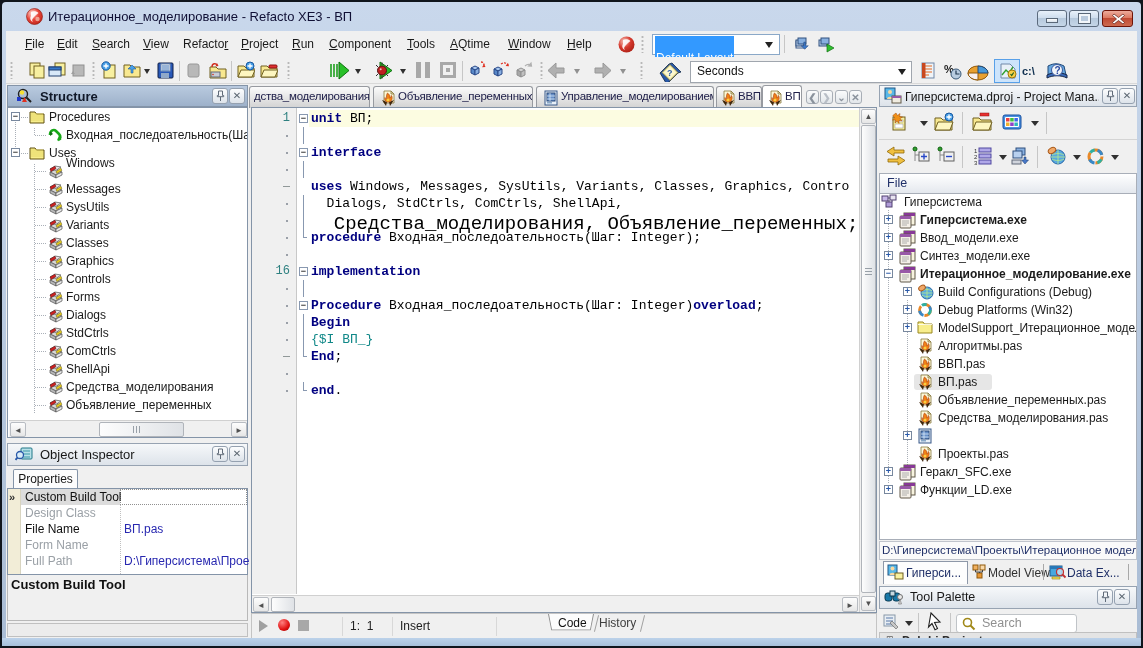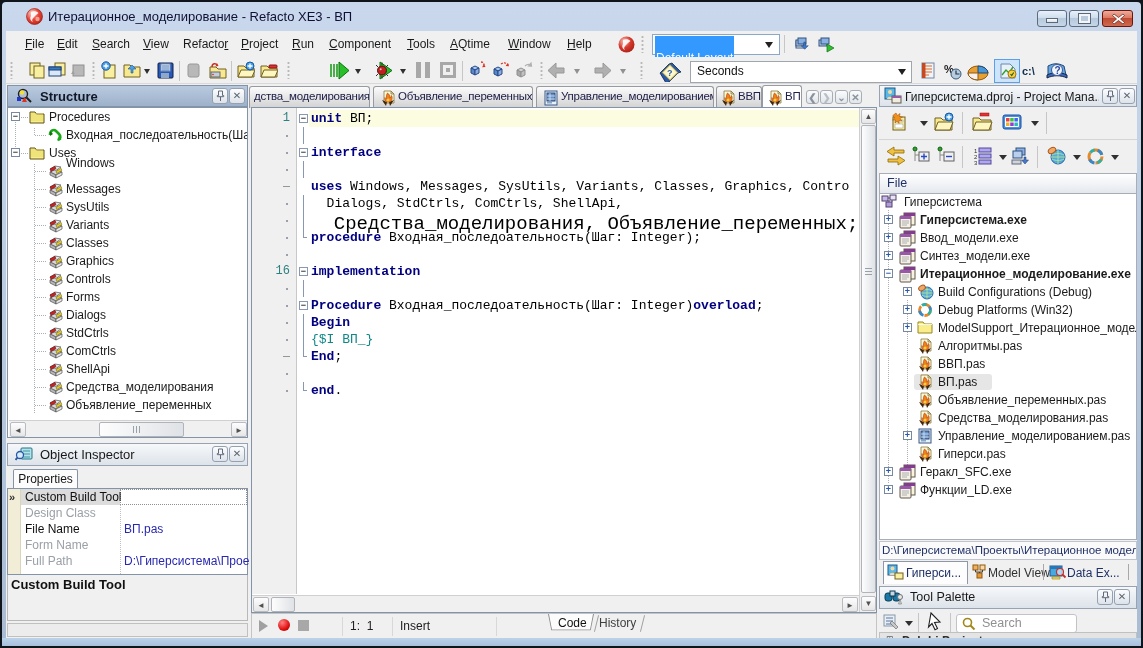--- a/index.html
+++ b/index.html
@@ -793,29 +793,28 @@
         <circle cx="8" cy="10" r="1.5" fill="#f8d040"></circle>
       </svg>
       <div class="trow" style="left:58px;top:215px">Средства_моделирования.pas</div>
       <div class="exp" style="left:23px;top:237px;color:#2858a8">+</div>
       <svg class="ico" style="left:37px;top:234px" width="16" height="16" viewBox="0 0 16 16">
         <rect x="2" y="1" width="12" height="14" fill="#e8f0f8" stroke="#385888"></rect>
         <rect x="4" y="3" width="8" height="8" fill="#6890c8" stroke="#284878"></rect>
         <path d="M4 6 h8 M4 9 h8 M7 3 v8" stroke="#d8e8f8" stroke-width="0.8"></path>
         <rect x="4" y="12" width="5" height="1.5" fill="#88a8c8"></rect>
       </svg>
-      <div class="trow" style="left:58px;top:233px">Управление_моделированием.pas</div>
       <svg class="ico" style="left:37px;top:252px" width="16" height="17" viewBox="0 0 16 17">
         <path d="M4 1 h7 l3 3 v9 h-10 z" fill="#fdf8d8" stroke="#887840" stroke-width="0.8"></path>
         <path d="M11 1 v3 h3 z" fill="#e8e0b0" stroke="#887840" stroke-width="0.8"></path>
         <path d="M2 10 l5 2 -1 4 z M14 10 l-5 2 1 4 z" fill="#40260c"></path>
         <path d="M7.5 3 c2 1.5 3 3 2.5 5 1 -0.5 1.5 -1.5 1.5 -2.5 1.5 2.5 0.5 6 -2.5 6.5 -3 0.5 -5 -2 -4 -4.5 0.5 1 1 1.5 1.8 1.5 -0.8 -2.5 -0.3 -4.5 0.7 -6 z" fill="#f08018" stroke="#a83808" stroke-width="0.6"></path>
         <circle cx="8" cy="10" r="1.5" fill="#f8d040"></circle>
       </svg>
-      <div class="trow" style="left:58px;top:251px">Гиперси.pas</div>
+      <div class="trow" style="left:58px;top:251px">Проекты.pas</div>
       <div class="exp" style="left:4px;top:273px;color:#2858a8">+</div>
       <svg class="ico" style="left:19px;top:270px" width="17" height="17" viewBox="0 0 17 17">
         <rect x="5" y="1" width="11" height="12" fill="#f8f4e0" stroke="#605848"></rect>
         <rect x="5" y="1" width="11" height="3" fill="#883898"></rect>
         <rect x="1" y="4" width="11" height="12" rx="1" fill="#f4f0e8" stroke="#605848"></rect>
         <rect x="1" y="4" width="11" height="3" fill="#9858a8"></rect>
         <path d="M3 9 h7 M3 11 h7 M3 13 h5" stroke="#a0a0a0" stroke-width="0.8"></path>
       </svg>
       <div class="trow" style="left:40px;top:269px;">Геракл_SFC.exe</div>
       <div class="exp" style="left:4px;top:291px;color:#2858a8">+</div>

